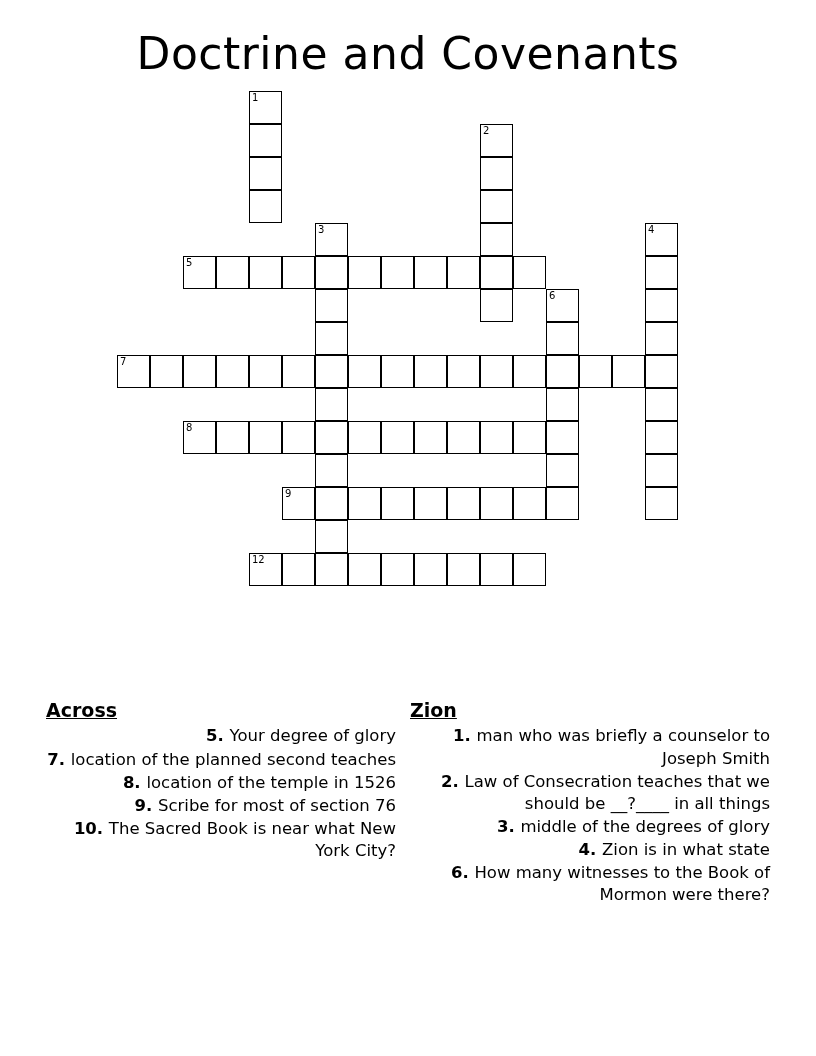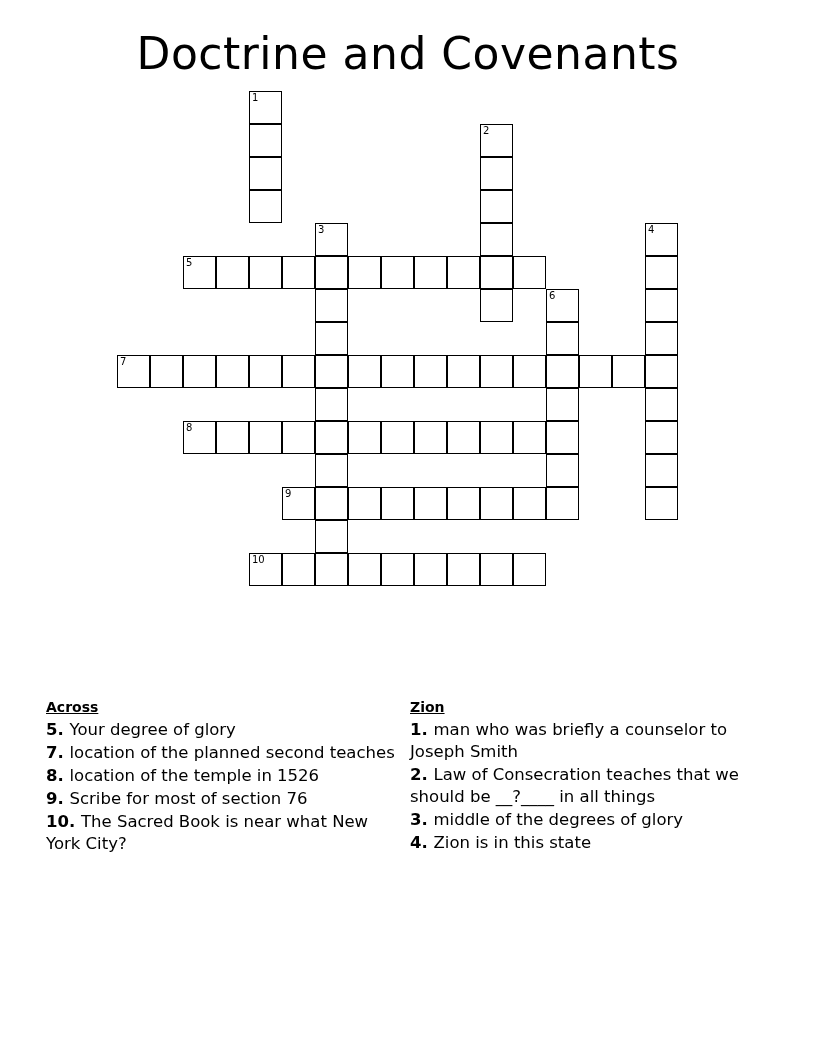--- a/index.html
+++ b/index.html
@@ -54,25 +54,26 @@
     position: absolute;
     top: 0;
     font-size: 16.5px;
     line-height: 1.34;
   }
   #across-col { left: 46px; width: 350px; }
   #down-col { left: 410px; width: 360px; }
   .clue-heading {
     font-weight: bold;
     text-decoration: underline;
-    font-size: 14px;
+    font-size: 19px;
     margin-bottom: 2px;
   }
   .clue-item {
     margin-bottom: 1px;
+    text-align: right;
   }
   .clue-num {
     font-weight: bold;
   }
 </style>
 </head>
 <body>
 
 <h1 id="puzzle-title">Doctrine and Covenants</h1>
 
@@ -168,21 +169,21 @@
     </div>
     <div class="cell" style="left: 315px; top: 396px; width: 33px; height: 33px;"></div>
     <div class="cell" style="left: 348px; top: 396px; width: 33px; height: 33px;"></div>
     <div class="cell" style="left: 381px; top: 396px; width: 33px; height: 33px;"></div>
     <div class="cell" style="left: 414px; top: 396px; width: 33px; height: 33px;"></div>
     <div class="cell" style="left: 447px; top: 396px; width: 33px; height: 33px;"></div>
     <div class="cell" style="left: 480px; top: 396px; width: 33px; height: 33px;"></div>
     <div class="cell" style="left: 513px; top: 396px; width: 33px; height: 33px;"></div>
     <div class="cell" style="left: 315px; top: 429px; width: 33px; height: 33px;"></div>
     <div class="cell" style="left: 249px; top: 462px; width: 33px; height: 33px;">
-      <span class="num">10</span>
+      <span class="num">12</span>
     </div>
     <div class="cell" style="left: 282px; top: 462px; width: 33px; height: 33px;"></div>
     <div class="cell" style="left: 315px; top: 462px; width: 33px; height: 33px;"></div>
     <div class="cell" style="left: 348px; top: 462px; width: 33px; height: 33px;"></div>
     <div class="cell" style="left: 381px; top: 462px; width: 33px; height: 33px;"></div>
     <div class="cell" style="left: 414px; top: 462px; width: 33px; height: 33px;"></div>
     <div class="cell" style="left: 447px; top: 462px; width: 33px; height: 33px;"></div>
     <div class="cell" style="left: 480px; top: 462px; width: 33px; height: 33px;"></div>
     <div class="cell" style="left: 513px; top: 462px; width: 33px; height: 33px;"></div>
   </div>
@@ -197,16 +198,17 @@
         <div class="clue-item"><span class="clue-num">9. </span><span>Scribe for most of section 76</span></div>
         <div class="clue-item"><span class="clue-num">10. </span><span>The Sacred Book is near what New York City?</span></div>
       </div>
   </div>
   <div class="clue-col" id="down-col">
     <div class="clue-heading">Zion</div>
     <div id="down-list">
         <div class="clue-item"><span class="clue-num">1. </span><span>man who was briefly a counselor to Joseph Smith</span></div>
         <div class="clue-item"><span class="clue-num">2. </span><span>Law of Consecration teaches that we should be __?____ in all things</span></div>
         <div class="clue-item"><span class="clue-num">3. </span><span>middle of the degrees of glory</span></div>
-        <div class="clue-item"><span class="clue-num">4. </span><span>Zion is in this state</span></div>
+        <div class="clue-item"><span class="clue-num">4. </span><span>Zion is in what state</span></div>
+        <div class="clue-item"><span class="clue-num">6. </span><span>How many witnesses to the Book of Mormon were there?</span></div>
       </div>
   </div>
 </div>
 
 </body></html>

